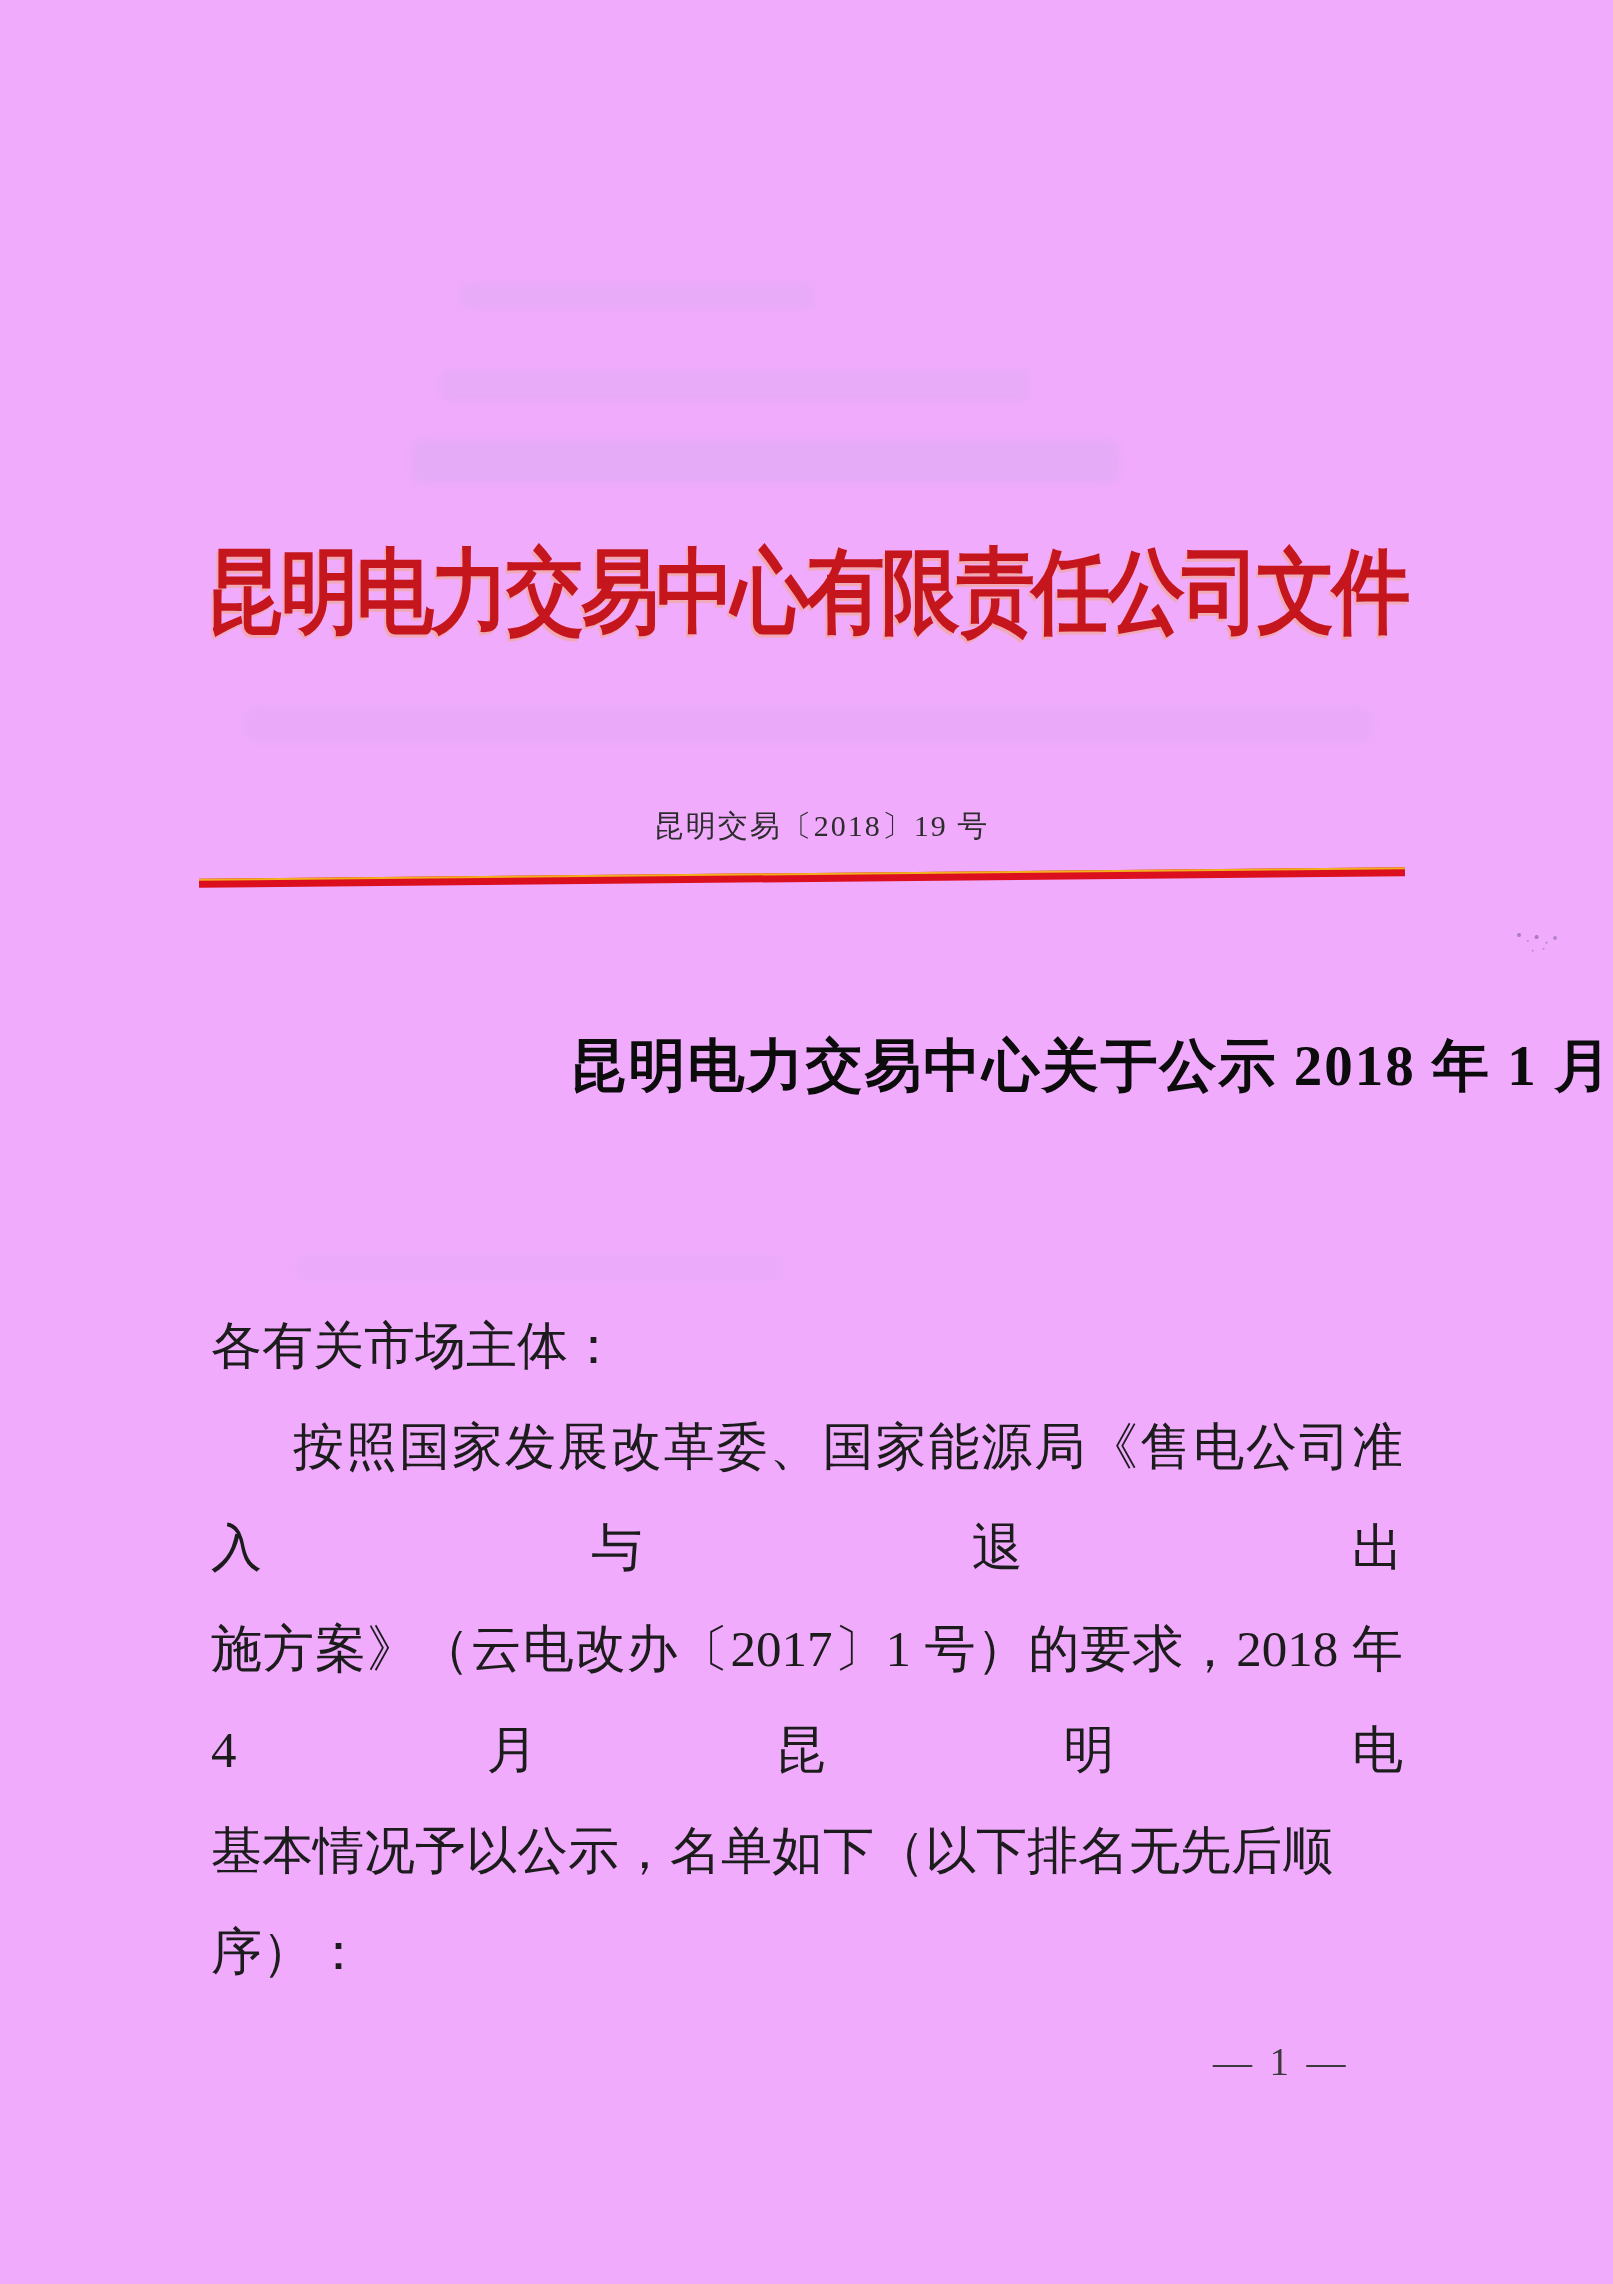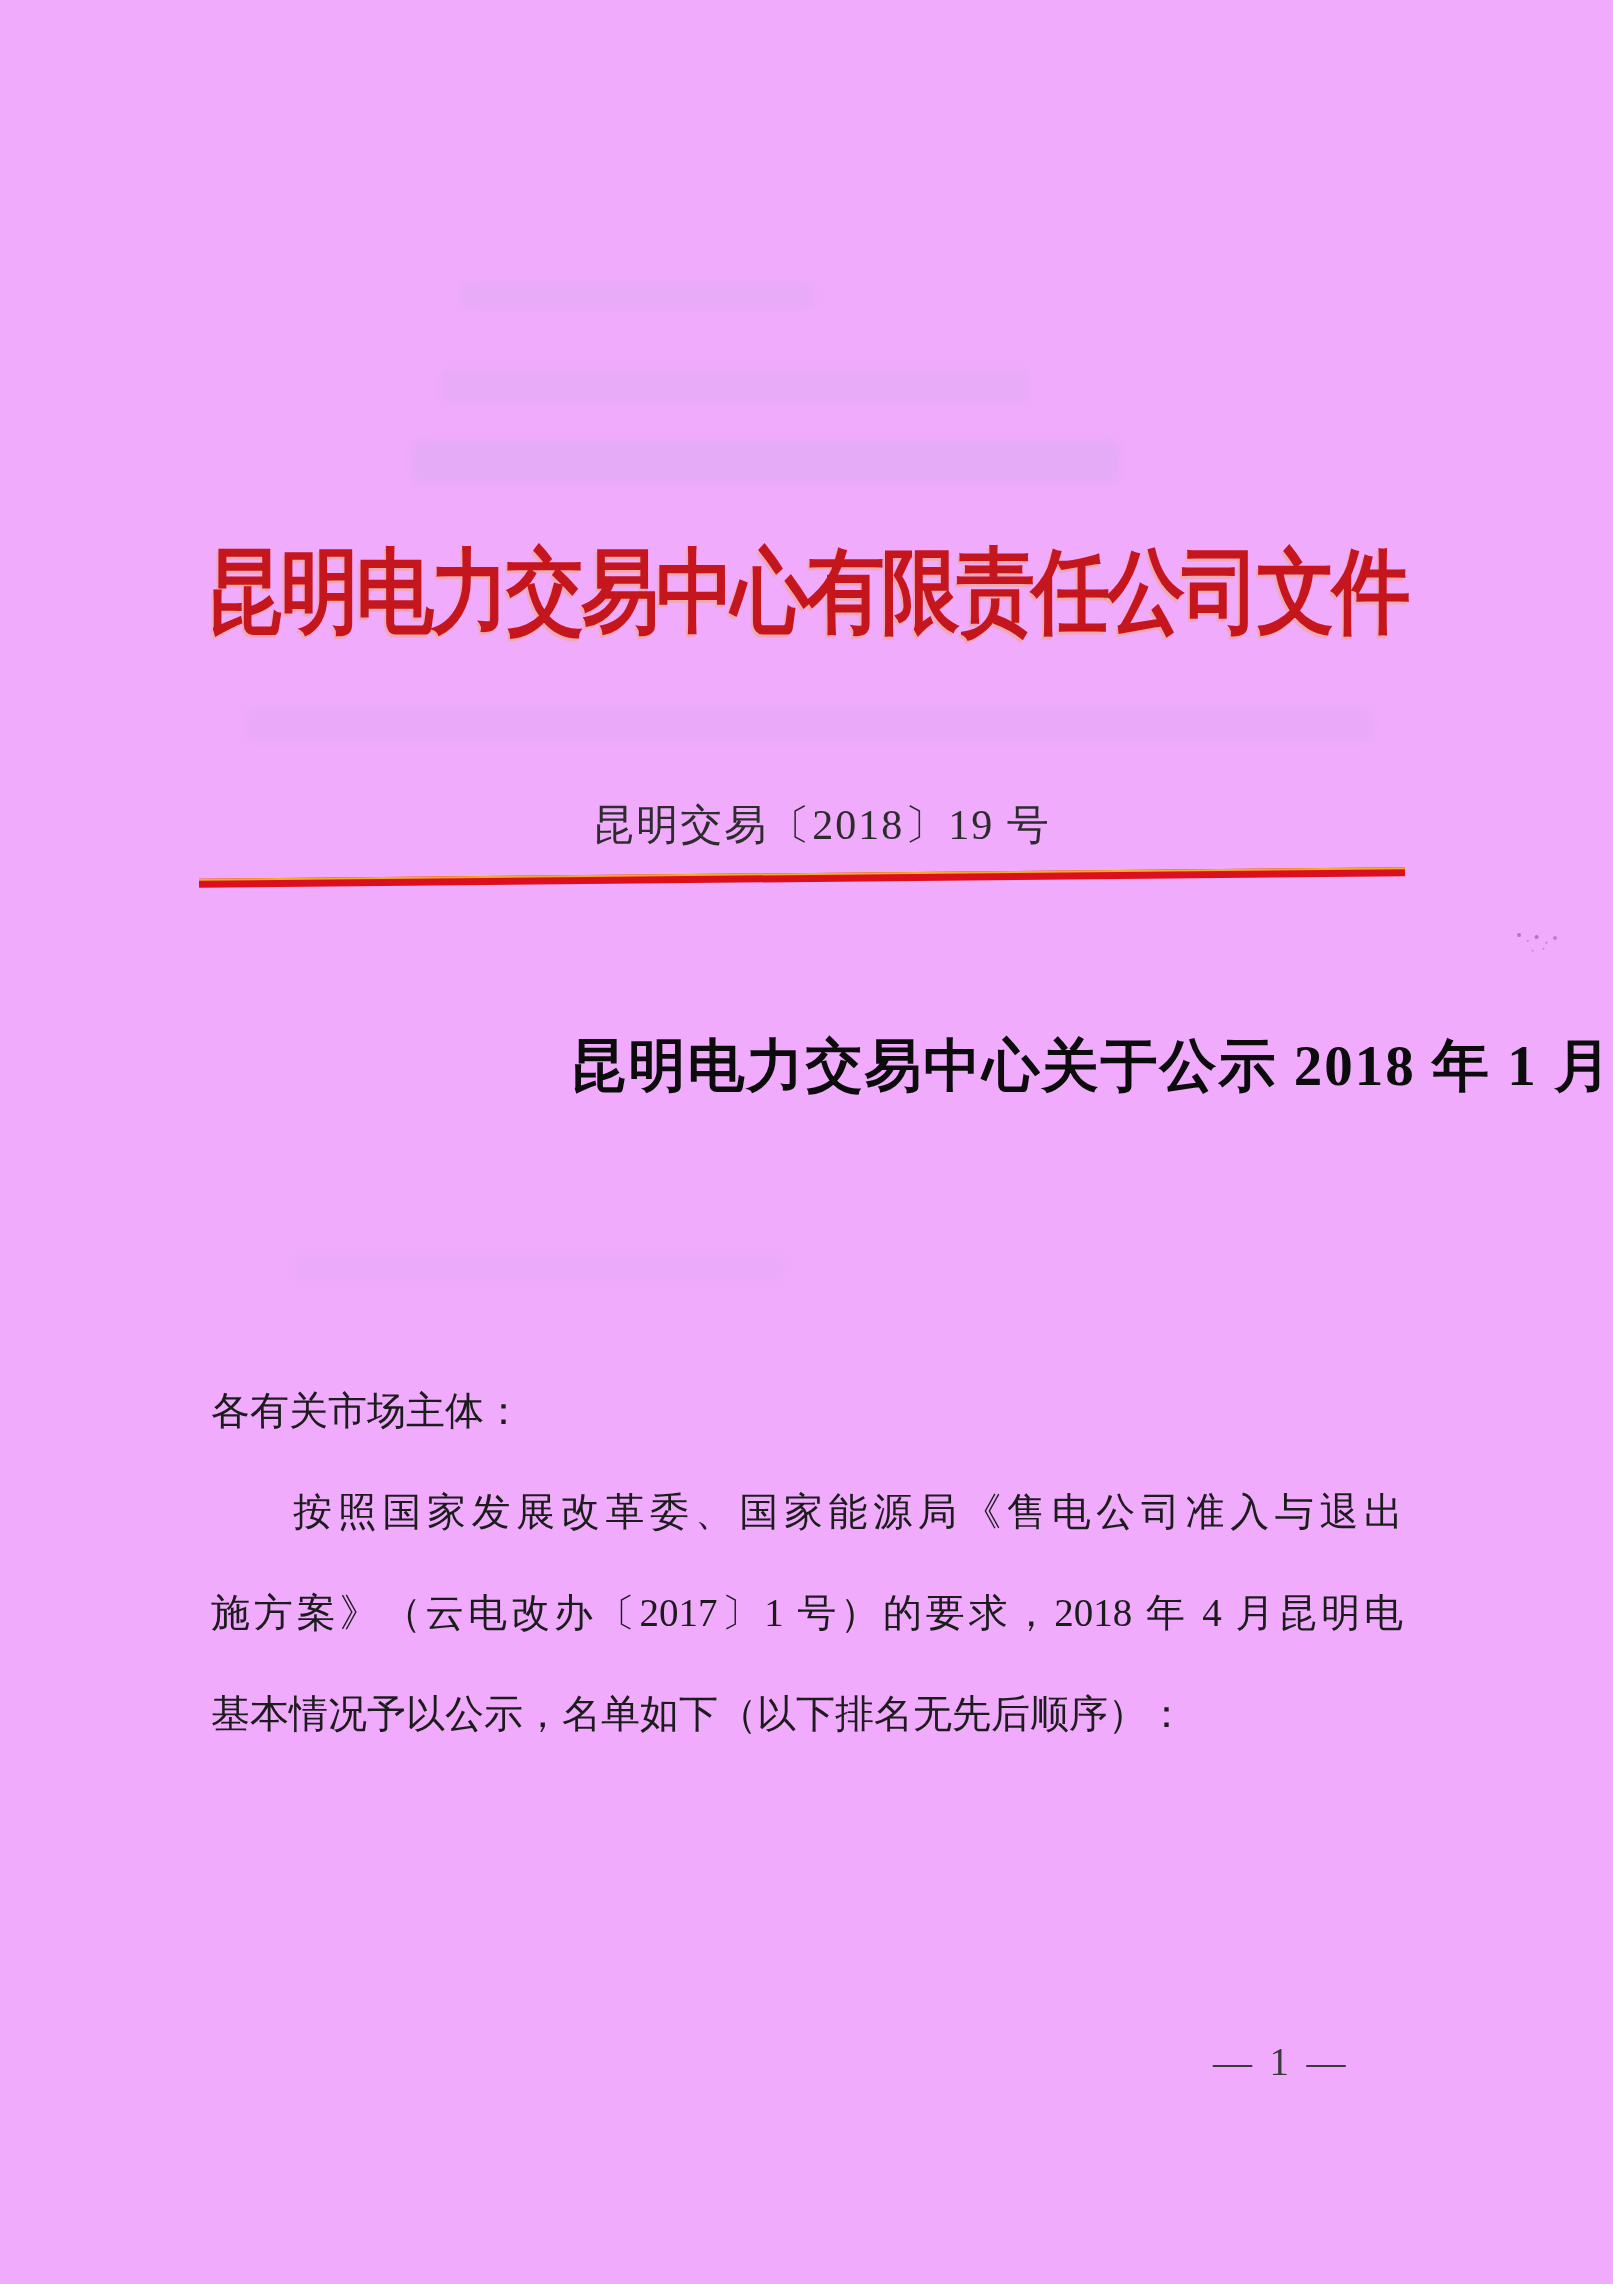--- a/index.html
+++ b/index.html
@@ -33,21 +33,21 @@
     font-size:78px;font-weight:900;
     letter-spacing:-2.9px;
     white-space:nowrap;
     transform:scaleY(1.18);
     transform-origin:50% 0;
     text-shadow:-2px 2.9px 0 rgba(242,166,48,0.35);
   }
   .doc-number{
     position:absolute;left:0;right:12px;top:796px;
     text-align:center;
-    font-size:42px;line-height:59px;
+    font-size:30px;line-height:59px;
     letter-spacing:2px;
     color:#2c2c2c;
     white-space:nowrap;
     margin-left:42px;
   }
   .red-divider{
     position:absolute;left:199px;top:873px;
     width:1206px;height:6.9px;
     border-top:2px solid transparent;
     transform:rotate(-0.55deg);
@@ -66,23 +66,23 @@
   }
   .doc-title{
     position:absolute;left:0;right:0;top:1019px;
     text-align:right;
     font-weight:bold;
     font-size:57px;line-height:94px;
     letter-spacing:2px;
     color:#0c0c0c;
   }
   .body-block{
-    position:absolute;left:211px;top:1360px;
+    position:absolute;left:211px;top:1296px;
     width:1192px;
-    font-size:39px;line-height:101px;
+    font-size:51px;line-height:101px;
     color:#1c1c1c;
   }
   .body-line{min-height:101px;}
   .jst{text-align:justify;text-align-last:justify;text-justify:inter-character;}
   .ind{text-indent:82px;}
   .page-number{
     position:absolute;left:1213px;top:2039px;
     font-size:39px;line-height:45px;
     color:#3a3a3a;
     letter-spacing:3.9px;

